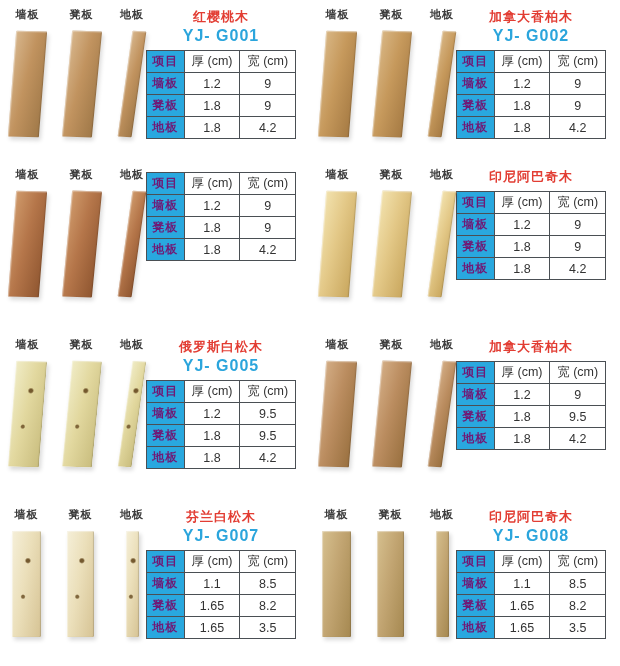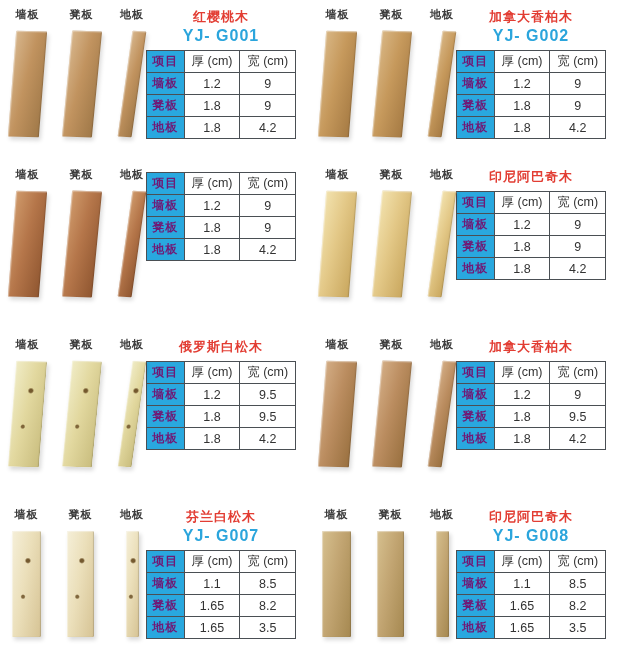--- a/index.html
+++ b/index.html
@@ -307,20 +307,21 @@
         <span class="plank-label">凳板</span>
         <div class="plank bench"></div>
       </div>
       <div class="plank-group">
         <span class="plank-label">地板</span>
         <div class="plank floor"></div>
       </div>
     </div>
     <div class="info-area">
       <div class="product-name">俄罗斯白松木</div>
+      <div class="product-code">YJ- G005</div>
       <table class="spec-table">
         <thead>
           <tr>
             <th class="hd c-item">项目</th>
             <th class="c-num">厚 (cm)</th>
             <th class="c-num">宽 (cm)</th>
           </tr>
         </thead>
         <tbody>
           <tr>

